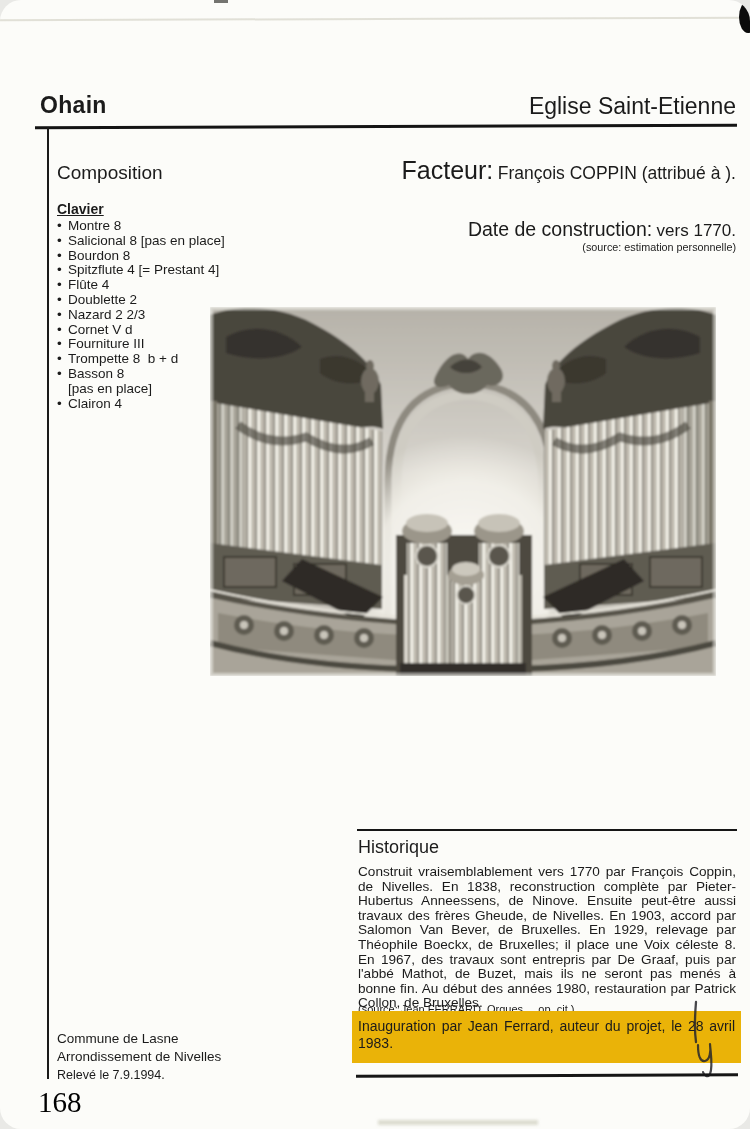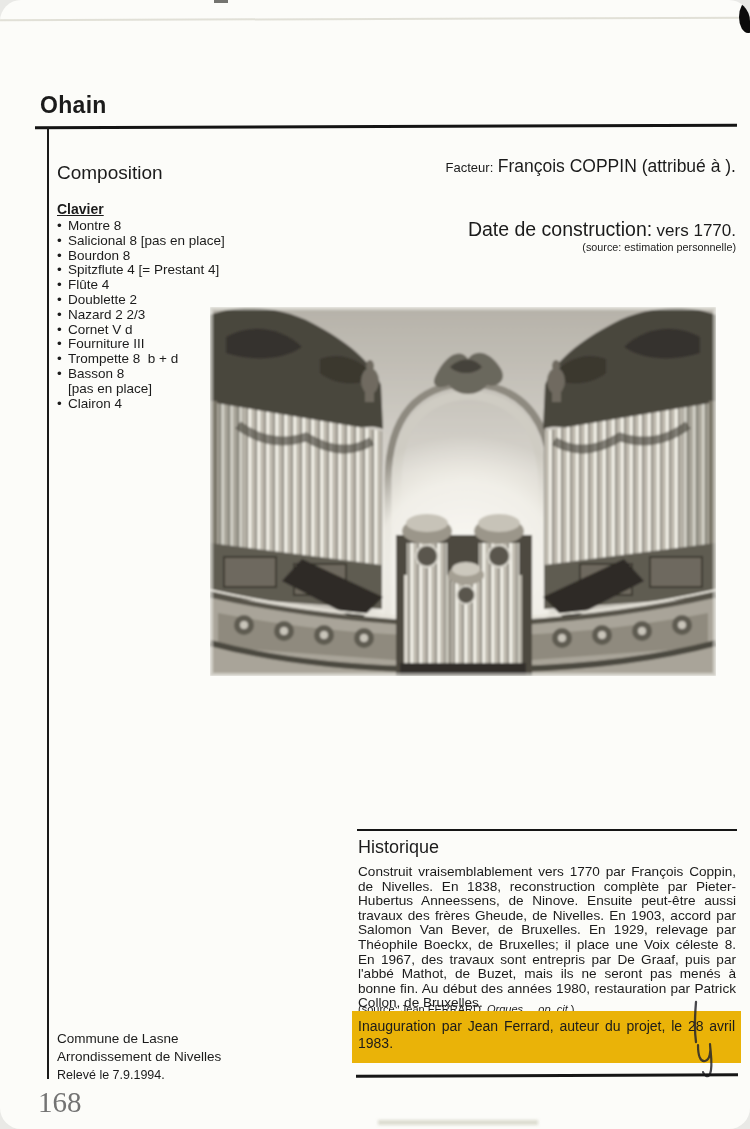--- a/index.html
+++ b/index.html
@@ -25,58 +25,59 @@
   .comp-title{position:absolute;left:57px;top:162px;font-size:19px;}
   .clavier{position:absolute;left:57px;top:201px;font-size:14px;font-weight:bold;text-decoration:underline;}
   .stops{position:absolute;left:57px;top:219px;margin:0;padding:0;list-style:none;
     font-size:13.5px;line-height:14.8px;}
   .stops li{display:flex;}
   .stops .bullet{width:11px;flex:none;}
   .stops li.cont .bullet{visibility:hidden;}
   .stop-text{white-space:pre-wrap;}
   
   .fact{position:absolute;right:14px;top:156px;text-align:right;}
-  .fact-line .fl{font-size:13px;}
+  .fact-line .fl{font-size:25px;}
   .fact-line .fv{font-size:17.5px;}
   .src{font-size:10.8px;line-height:12.6px;color:#222;}
   .src .it{font-style:italic;}
   .datec{position:absolute;right:14px;top:218px;text-align:right;}
   .datec .dl{font-size:19.5px;}
   .datec .dv{font-size:17px;}
   
   .photo{position:absolute;left:210px;top:307px;width:506px;height:369px;}
   .photo svg{display:block;width:100%;height:100%;}
   
   .hist-rule-top{position:absolute;left:357px;top:829px;width:380px;height:2px;background:#161616;}
   .hist-title{position:absolute;left:358px;top:837px;font-size:18px;}
   .hist-body{position:absolute;left:358px;top:865px;width:378px;
     font-size:13.6px;line-height:14.6px;text-align:justify;}
   .hist-src{position:absolute;left:358px;top:1003px;font-size:11px;}
-  .hist-src .it{font-style:italic;text-align:center;}
+  .hist-src .it{text-align:center;}
   .hl-box{position:absolute;left:352px;top:1011px;width:377px;padding:7px 6px 12px 6px;
     background:#eab308;font-size:14px;line-height:16.5px;text-align:justify;}
   .ink{position:absolute;pointer-events:none;}
   
   .foot-commune{position:absolute;left:57px;top:1031px;font-size:13.5px;}
   .foot-arrond{position:absolute;left:57px;top:1049px;font-size:13.5px;}
   .foot-releve{position:absolute;left:57px;top:1068px;font-size:12.5px;}
   .page-num{position:absolute;left:38px;top:1086px;font-size:29px;
-    font-family:"Liberation Serif",serif;color:#737373;}
+    font-family:"Liberation Serif",serif;color:#000000;}
 </style>
 </head>
 <body>
 
 <div class="page">
 
   <div class="scan-line"></div>
   <div class="scan-dash"></div>
   <div class="corner-blob"></div>
   <div class="bottom-smudge"></div>
 
   <div class="hdr-left">Ohain</div>
+  <div class="hdr-right">Eglise Saint-Etienne</div>
   <div class="hdr-rule"></div>
   <div class="left-border"></div>
 
   <div class="comp-title">Composition</div>
   <div class="clavier">Clavier</div>
   <ul class="stops">
     <li>
         <span class="bullet">•</span>
         <span class="stop-text">Montre 8</span>
       </li>

